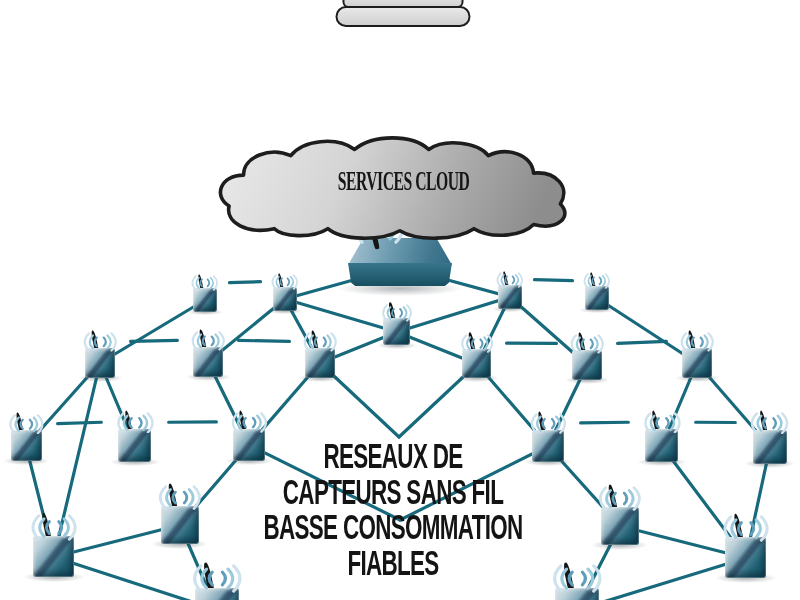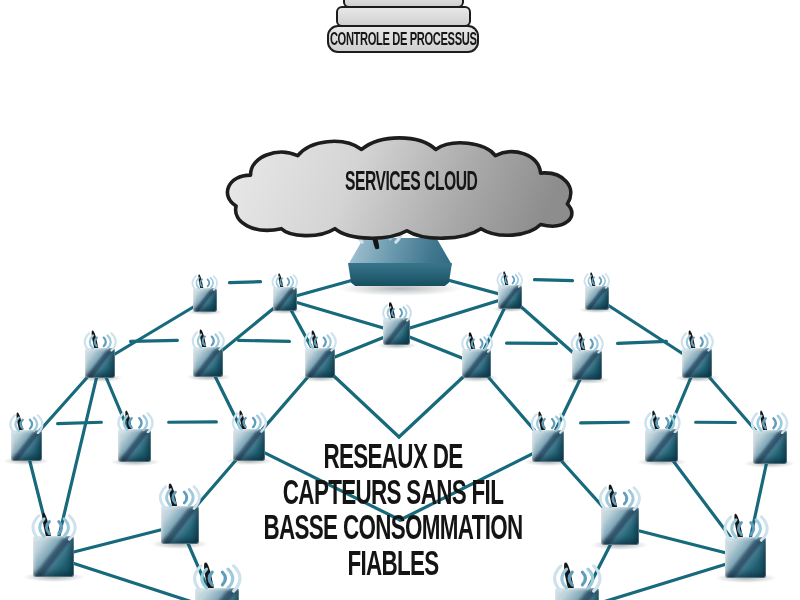--- a/index.html
+++ b/index.html
@@ -41,21 +41,21 @@
   .stack{position:absolute;left:403px;top:-6px;transform:translateX(-50%);
          display:flex;flex-direction:column;align-items:center;z-index:2;}
   .layer{position:relative;margin-top:-2px;border:2.5px solid #1c1c1c;border-radius:6px;
     background:linear-gradient(180deg,#e8e8e8,#d0d0d0);
     display:flex;flex-direction:column;align-items:center;justify-content:center;
     color:#161616;font-weight:700;}
   .layer:last-child{border-radius:11px;}
   .cond{display:inline-block;transform:scaleX(0.62);letter-spacing:-0.6px;white-space:nowrap;}
 
   
-  .cloud{position:absolute;left:215px;top:134px;width:392px;height:107px;z-index:3;}
+  .cloud{position:absolute;left:208px;top:134px;width:392px;height:107px;z-index:3;font-family:Liberation Serif, serif;}
   .cloud-label{position:absolute;left:0;right:0;top:32px;text-align:center;
     font-weight:700;font-size:27px;color:#161616;}
   .cloud-label .cl{display:inline-block;transform:scaleX(0.58);letter-spacing:-0.8px;white-space:nowrap;}
 
   
   .slogan{position:absolute;left:393px;top:438px;z-index:6;text-align:center;
     font-weight:700;font-size:33px;line-height:33.5px;color:#141414;
     transform:translateX(-50%) scale(0.68,1.06);transform-origin:50% 0;
     letter-spacing:-1px;white-space:nowrap;}
 </style>
@@ -109,23 +109,20 @@
       <line x1="662" y1="446" x2="746" y2="558" stroke="#17697c" stroke-width="3.2" stroke-linecap="round"></line>
       <line x1="620" y1="526" x2="746" y2="558" stroke="#17697c" stroke-width="3.2" stroke-linecap="round"></line>
       <line x1="746" y1="558" x2="577" y2="610" stroke="#17697c" stroke-width="3.2" stroke-linecap="round"></line>
       <line x1="620" y1="526" x2="577" y2="610" stroke="#17697c" stroke-width="3.2" stroke-linecap="round"></line>
       <line x1="548" y1="446" x2="620" y2="526" stroke="#17697c" stroke-width="3.2" stroke-linecap="round"></line>
     </svg>
 
   <div class="stack">
       <div class="layer" style="width: 117px; height: 12px;"></div>
       <div class="layer" style="width: 131px; height: 17px;"></div>
-      <div class="layer" style="width: 148px; height: 24px;">
-        <span class="cond" style="font-size: 18px; line-height: 21px;">CONTROLE DE PROCESSUS</span>
-      </div>
     </div>
 
   <div class="cloud">
     <svg width="392" height="107" viewBox="0 0 380 104">
       <defs>
         <linearGradient id="cg" x1="0" y1="0" x2="1" y2="0.12">
           <stop offset="0" stop-color="#eaeaea"></stop>
           <stop offset="0.4" stop-color="#d4d4d4"></stop>
           <stop offset="0.75" stop-color="#a8a8a8"></stop>
           <stop offset="1" stop-color="#8d8d8d"></stop>

